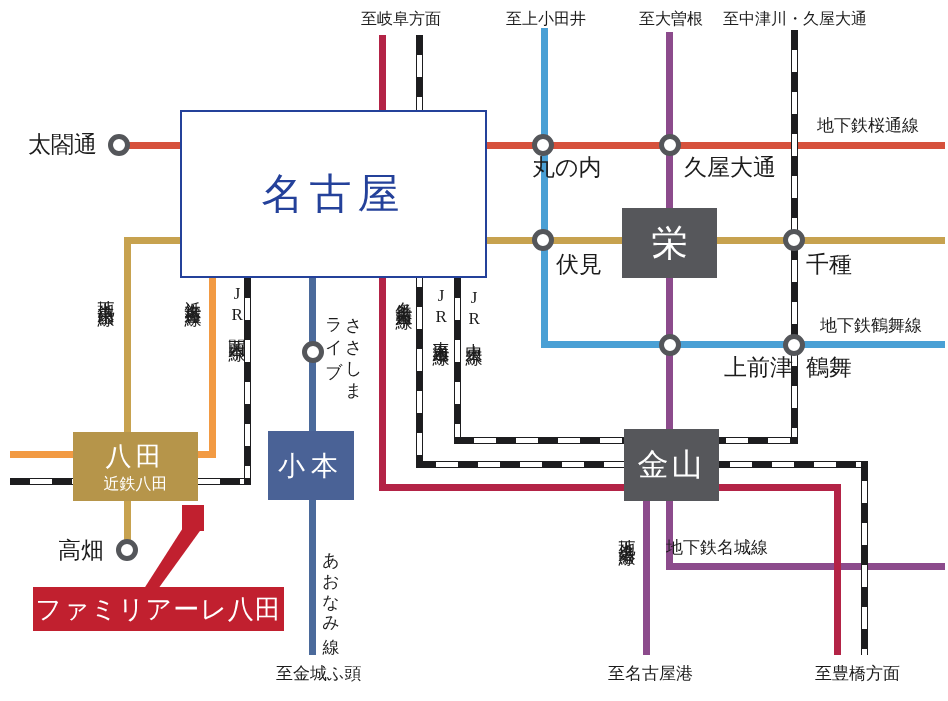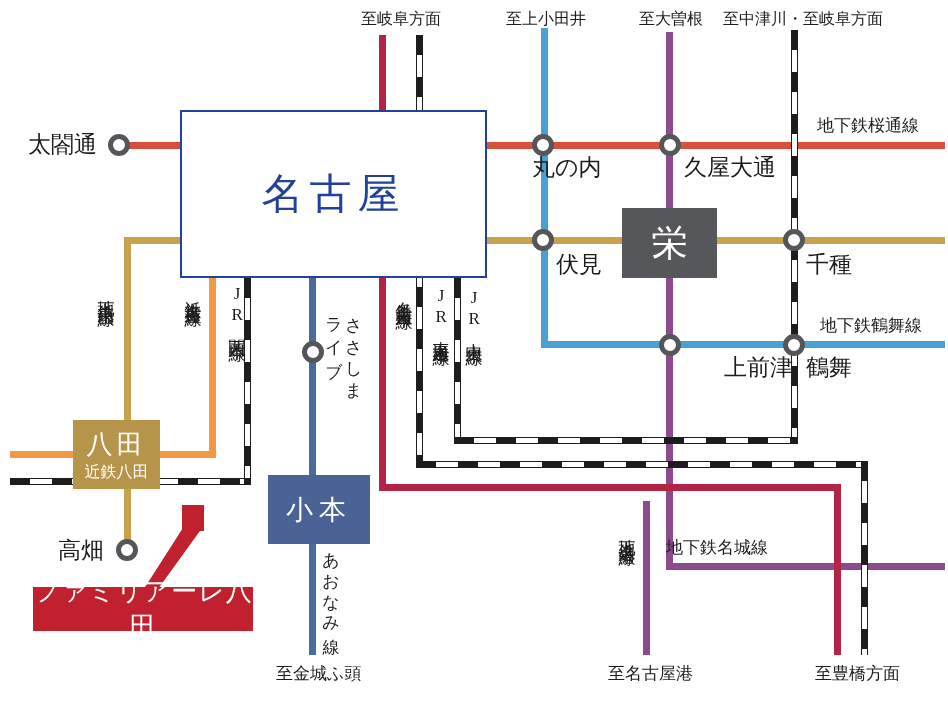--- a/index.html
+++ b/index.html
@@ -89,38 +89,41 @@
   <div class="stc" style="left:783px;top:334px;"></div>
   <div class="stc" style="left:302px;top:341px;"></div>
   <div class="stc" style="left:116px;top:539px;"></div>
 
   <div class="box box-nagoya" style="left:180px;top:110px;width:307px;height:168px;">
     <span>名古屋</span>
   </div>
   <div class="box box-dark" style="left:622px;top:208px;width:95px;height:70px;font-size:36px;">
     <span>栄</span>
   </div>
-  <div class="box box-gold" style="left:73px;top:420px;width:87px;height:69px;font-family:Liberation Mono, monospace;">
+  <div class="box box-dark" style="left:624px;top:429px;width:95px;height:72px;font-size:31px;letter-spacing:3px;">
+    <span>金山</span>
+  </div>
+  <div class="box box-gold" style="left:73px;top:432px;width:125px;height:69px;font-family:Liberation Mono, monospace;">
     <span style="font-size:26px;letter-spacing:4px;">八田</span>
     <span style="font-size:16px;">近鉄八田</span>
   </div>
-  <div class="box box-blue" style="left:268px;top:431px;width:102px;height:69px;margin-top:44px;">
+  <div class="box box-blue" style="left:268px;top:431px;width:86px;height:69px;">
     <span>小本</span>
   </div>
 
   <div class="marker-sq" style="left:182px;top:505px;width:22px;height:26px;"></div>
   <div class="marker-wedge" style="left:140px;top:528px;width:64px;height:62px;"></div>
-  <div class="box box-red" style="left:33px;top:587px;width:220px;height:44px;">
+  <div class="box box-red" style="left:33px;top:587px;width:251px;height:44px;">
     <span>ファミリアーレ八田</span>
   </div>
 
   <div class="lbl s16" style="left:361px;top:10px;">至岐阜方面</div>
   <div class="lbl s16" style="left:506px;top:10px;">至上小田井</div>
   <div class="lbl s16" style="left:639px;top:10px;text-align:center;">至大曽根</div>
-  <div class="lbl s16" style="left:723px;top:10px;">至中津川・至岐阜方面</div>
+  <div class="lbl s16" style="left:723px;top:10px;">至中津川・久屋大通</div>
 
   <div class="lbl s17" style="left:276px;top:664px;">至金城ふ頭</div>
   <div class="lbl s17" style="left:608px;top:664px;">至名古屋港</div>
   <div class="lbl s17" style="left:815px;top:664px;">至豊橋方面</div>
 
   <div class="lbl s17" style="left:817px;top:116px;">地下鉄桜通線</div>
   <div class="lbl s17" style="left:820px;top:316px;">地下鉄鶴舞線</div>
   <div class="lbl s17" style="left:666px;top:538px;">地下鉄名城線</div>
 
   <div class="lbl s17 v" style="left:96px;top:287px;">地下鉄東山線</div>

